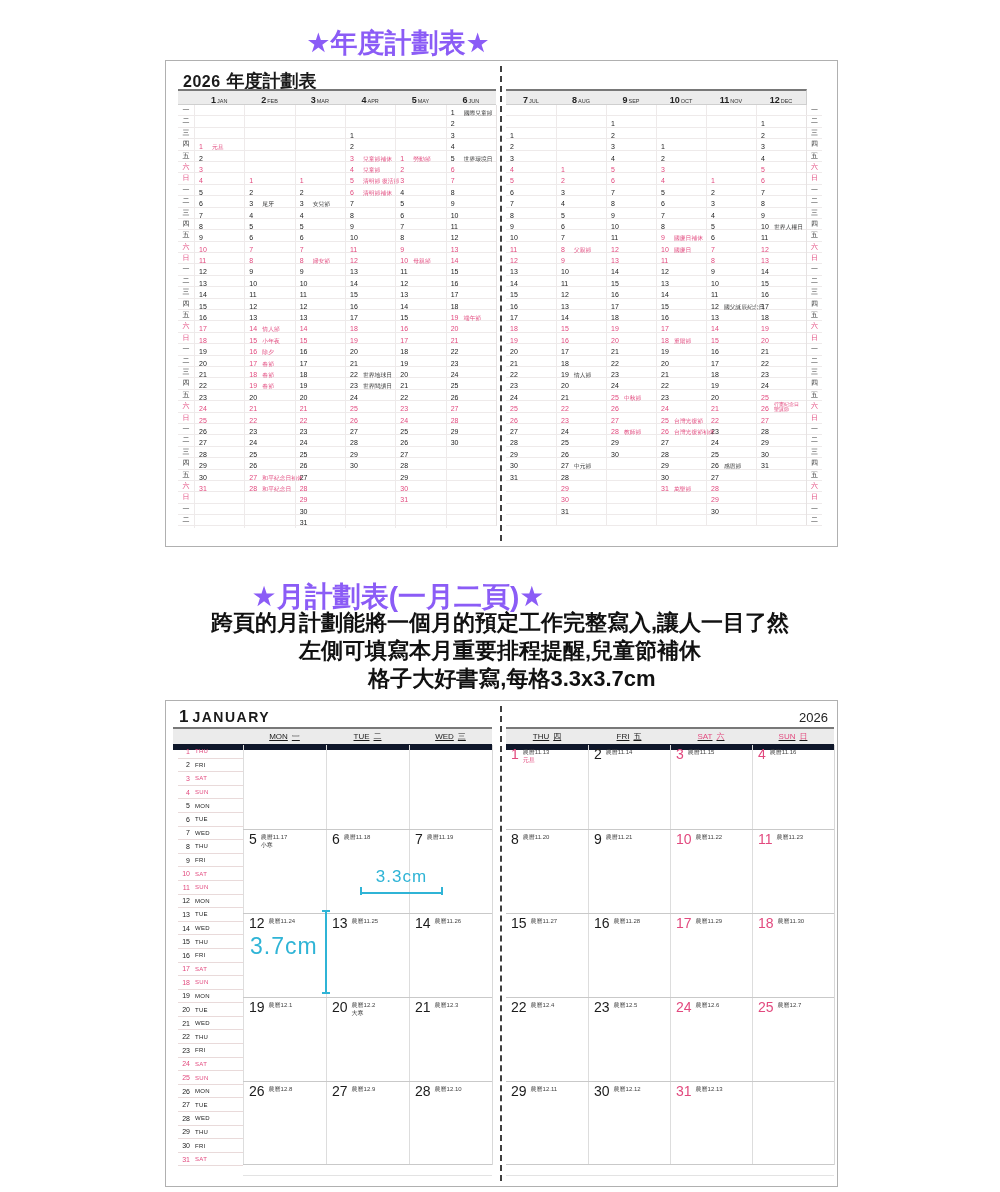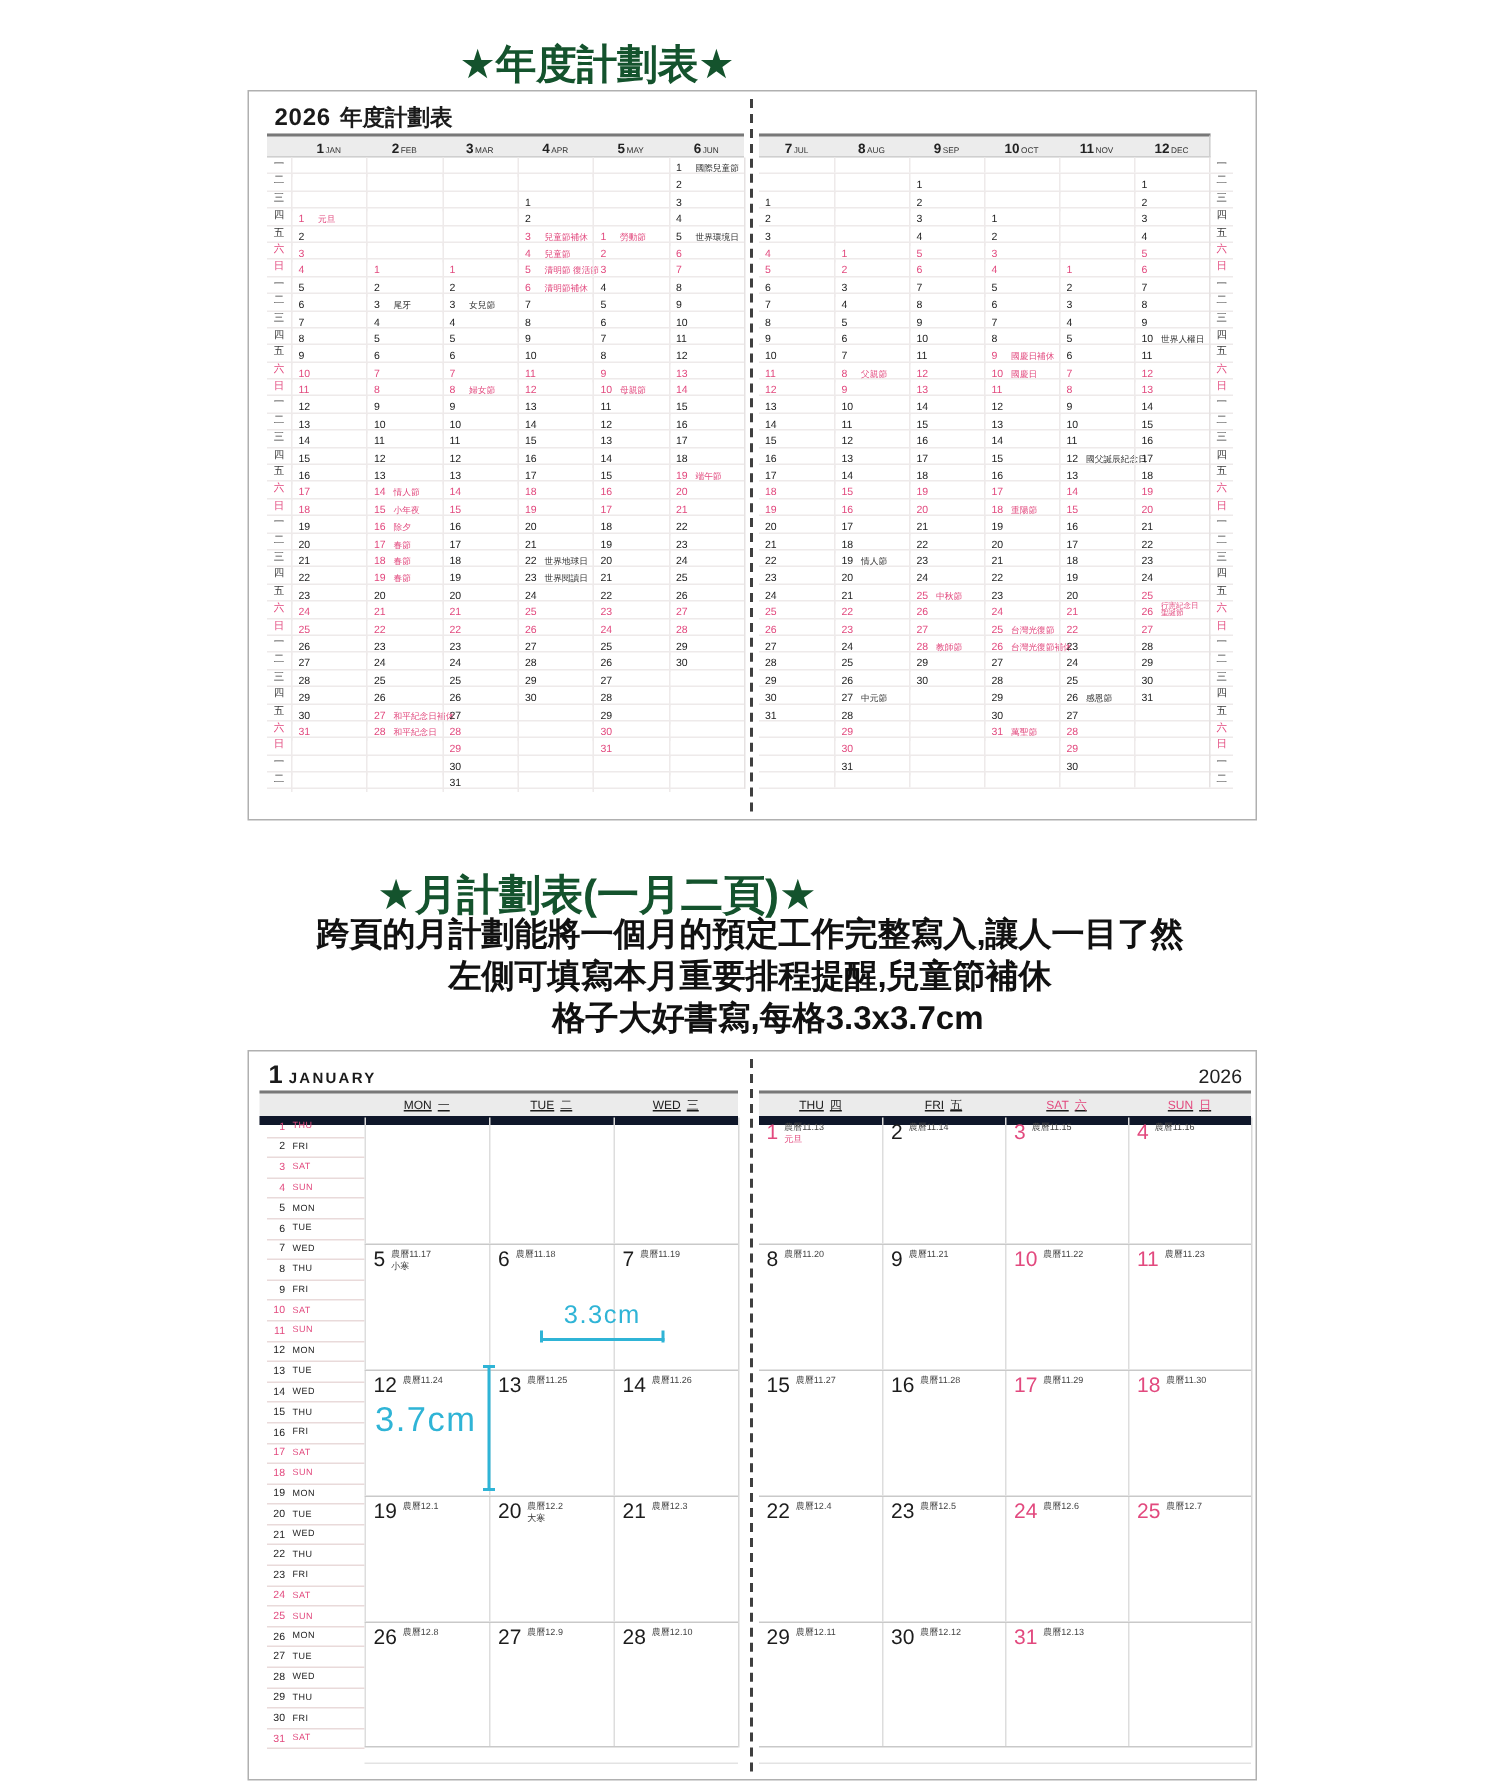--- a/index.html
+++ b/index.html
@@ -1,34 +1,34 @@
 <!DOCTYPE html>
 <html style="--pink: #e2497e; --cyan: #2fb4d6;"><head>
 <meta charset="utf-8">
 <style>
   :root{ --pink:#e2497e; --cyan:#2fb4d6; }
   html,body{margin:0;padding:0;}
   body{width:1000px;height:1192px;position:relative;background:#fff;
        font-family:"Liberation Sans","DejaVu Sans",sans-serif;color:#1a1a1a;overflow:hidden;}
   .rd{color:var(--pink) !important;}
 
-  .sec-title{position:absolute;left:0;width:796px;text-align:center;font-weight:bold;color:#14532d;}
+  .sec-title{position:absolute;left:0;width:796px;text-align:center;font-weight:bold;color:#8b5cf6;}
   #t1{top:25px;font-size:27px;}
   #t2{top:578px;font-size:28px;}
   .desc{position:absolute;left:0;width:1000px;text-align:center;font-weight:bold;color:#111;font-size:22px;}
   #d1{top:608px;} #d2{top:636px;} #d3{top:664px;padding-left:12px;}
 
   .box{position:absolute;left:165px;width:671px;height:485px;border:1px solid #b0b0b0;background:#fff;}
   #ybox{top:60px;} #mbox{top:700px;}
   .spine{position:absolute;left:334px;top:5px;bottom:5px;width:0;border-left:2px dashed #3f3f3f;}
 
   
   #ytitle{position:absolute;left:17px;top:8px;white-space:nowrap;}
   #ytitle .yy{font-size:16px;font-weight:bold;letter-spacing:.5px;}
-  #ytitle .yt{font-size:15px;font-weight:bold;margin-left:6px;}
+  #ytitle .yt{font-size:18px;font-weight:bold;margin-left:6px;}
   .yband{position:absolute;top:28px;height:13px;background:#ececec;border-top:2px solid #787878;
          border-bottom:1px solid #cfcfcf;display:grid;}
   #yband-l{left:12px;width:318px;grid-template-columns:16px repeat(6,50.33px);}
   #yband-r{left:340px;width:300px;grid-template-columns:repeat(6,50px);border-right:1px solid #cfcfcf;}
   .mh{text-align:center;line-height:13px;white-space:nowrap;}
   .mh .n{font-size:9px;font-weight:bold;color:#222;}
   .mh .a{font-size:5.5px;color:#333;margin-left:1px;}
 
   #ygrid-l{position:absolute;left:12px;top:44px;width:318px;border-right:1px solid #e6e2e2;}
   #ygrid-r{position:absolute;left:340px;top:44px;width:316px;}
@@ -39,21 +39,21 @@
   .y-wd.bl{border-left:1px solid #e6e2e2;}
   .y-cell{border-left:1px solid #eeeaea;line-height:10px;white-space:nowrap;overflow:visible;}
   #ygrid-r .y-cell:first-child{border-left:none;}
   .y-num{display:inline-block;min-width:11px;padding-left:4px;font-size:7px;color:#222;}
   .y-note{font-size:5.8px;color:#333;margin-left:2px;letter-spacing:0;}
   .y-note.two{display:inline-flex;flex-direction:column;vertical-align:top;line-height:5px;font-size:5px;transform:translateY(1px);}
 
   
   #mtitle{position:absolute;left:13px;top:6px;white-space:nowrap;}
   #mtitle .mn{font-size:17px;font-weight:bold;}
-  #mtitle .mname{font-size:10px;font-weight:bold;letter-spacing:1.5px;margin-left:4px;margin-top:24px;}
+  #mtitle .mname{font-size:14px;font-weight:bold;letter-spacing:1.5px;margin-left:4px;margin-top:24px;}
   #myear{position:absolute;right:9px;top:9px;font-size:13px;color:#222;}
   .mband{position:absolute;top:26px;height:15px;background:#ebebeb;border-top:2px solid #787878;
          border-bottom:6px solid #0f172a;display:grid;text-decoration:underline;}
   #mband-l{left:7px;width:319px;grid-template-columns:70px repeat(3,83px);}
   #mband-r{left:340px;width:328px;grid-template-columns:repeat(4,82px);}
   .mh2{text-align:center;line-height:15px;font-size:8px;color:#222;white-space:nowrap;}
   .mh2 .zh{margin-left:4px;}
 
   #sidebar{position:absolute;left:12px;top:44px;width:65px;}
   .sb-row{height:13.6px;box-sizing:border-box;border-bottom:1px solid #e9dada;

